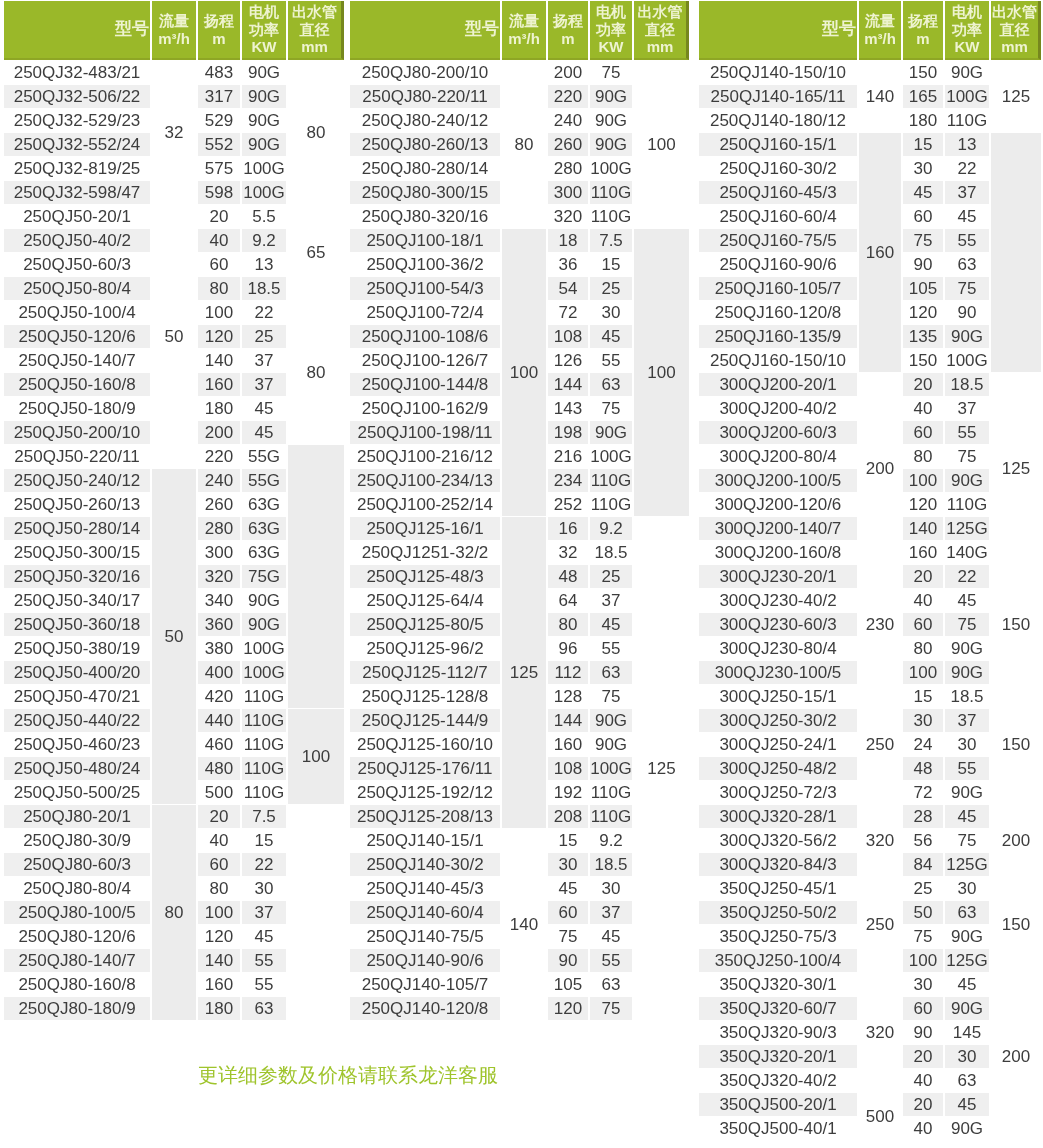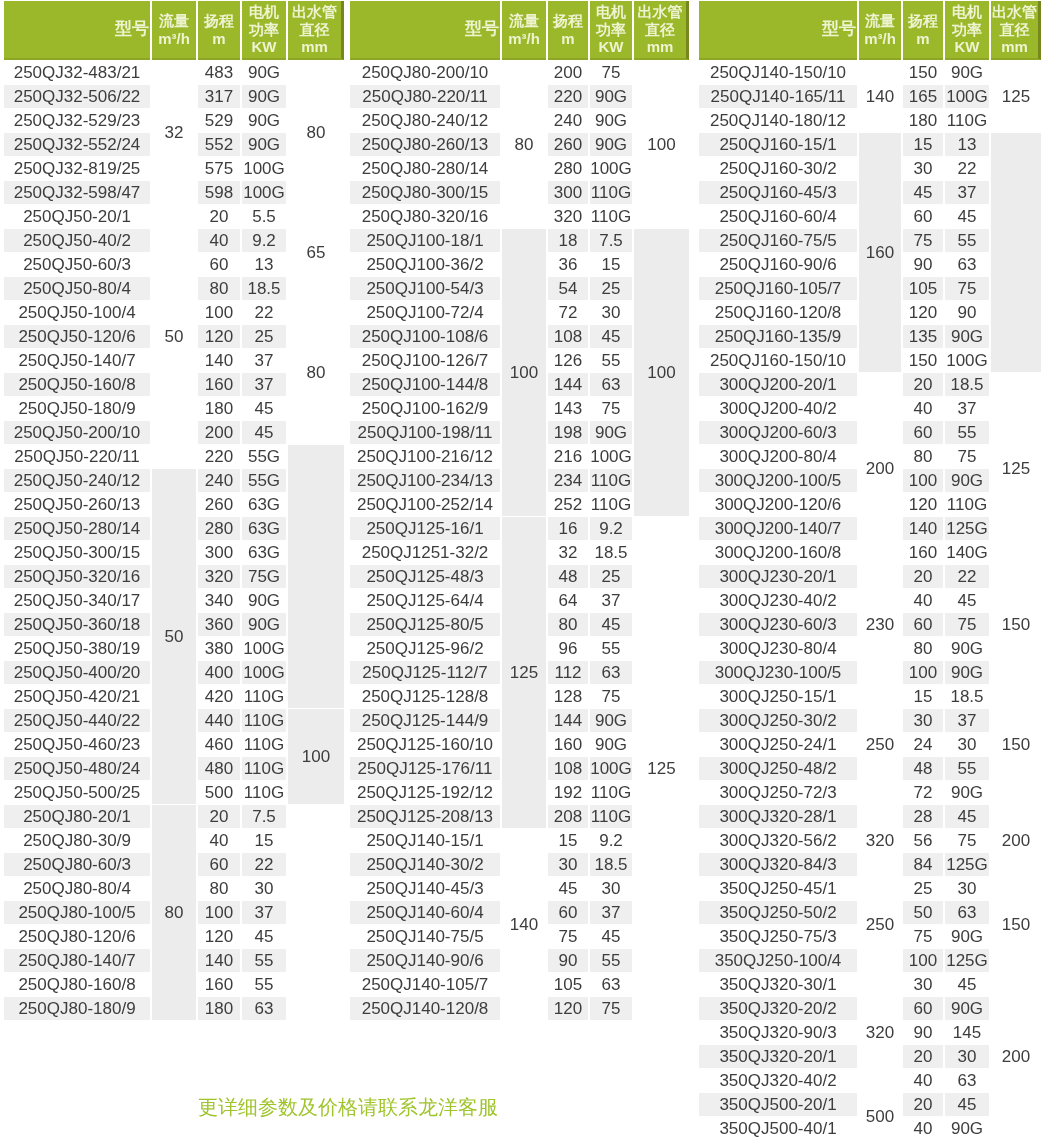--- a/index.html
+++ b/index.html
@@ -11,21 +11,21 @@
      height:55px;vertical-align:middle;text-align:center;white-space:pre-line;
      border-bottom:2px solid #8ea625;}
   th.th-model{font-size:17px;text-align:right;}
   th:last-child{border-right:3px solid #76871e;}
   td{height:23px;text-align:center;vertical-align:middle;font-size:17px;padding:0;
      white-space:nowrap;overflow:hidden;}
   tbody tr:nth-child(odd)  td.c{background:#ffffff;}
   tbody tr:nth-child(even) td.c{background:#efefef;}
   td.mw{background:#ffffff;}
   td.mg{background:#ececec;}
-  .footer-note{position:absolute;left:198px;top:1062px;font-size:20px;color:#9fc42c;margin-top:32px;}
+  .footer-note{position:absolute;left:198px;top:1062px;font-size:20px;color:#9fc42c;}
   
   #t0 col.model{width:146px}#t0 col.flow{width:44px}#t0 col.head{width:42px}#t0 col.power{width:44px}#t0 col.outlet{width:56px}
   #t1 col.model{width:150px}#t1 col.flow{width:44px}#t1 col.head{width:40px}#t1 col.power{width:42px}#t1 col.outlet{width:55px}
   #t2 col.model{width:158px}#t2 col.flow{width:42px}#t2 col.head{width:40px}#t2 col.power{width:44px}#t2 col.outlet{width:50px}
 </style>
 </head>
 <body>
 
 <div class="page">
 
@@ -184,21 +184,21 @@
           <td class="c">250QJ50-380/19</td>
           <td class="c">380</td>
           <td class="c">100G</td>
         </tr>
         <tr>
           <td class="c">250QJ50-400/20</td>
           <td class="c">400</td>
           <td class="c">100G</td>
         </tr>
         <tr>
-          <td class="c">250QJ50-420/21</td>
+          <td class="c">250QJ50-470/21</td>
           <td class="c">420</td>
           <td class="c">110G</td>
         </tr>
         <tr>
           <td class="c">250QJ50-440/22</td>
           <td class="c">440</td>
           <td class="c">110G</td>
           <td class="mg" rowspan="4">100</td>
         </tr>
         <tr>
@@ -731,21 +731,21 @@
           <td class="c">125G</td>
         </tr>
         <tr>
           <td class="c">350QJ320-30/1</td>
           <td class="mw" rowspan="5">320</td>
           <td class="c">30</td>
           <td class="c">45</td>
           <td class="mw" rowspan="7">200</td>
         </tr>
         <tr>
-          <td class="c">350QJ320-20/2</td>
+          <td class="c">350QJ320-60/7</td>
           <td class="c">60</td>
           <td class="c">90G</td>
         </tr>
         <tr>
           <td class="c">350QJ320-90/3</td>
           <td class="c">90</td>
           <td class="c">145</td>
         </tr>
         <tr>
           <td class="c">350QJ320-20/1</td>

